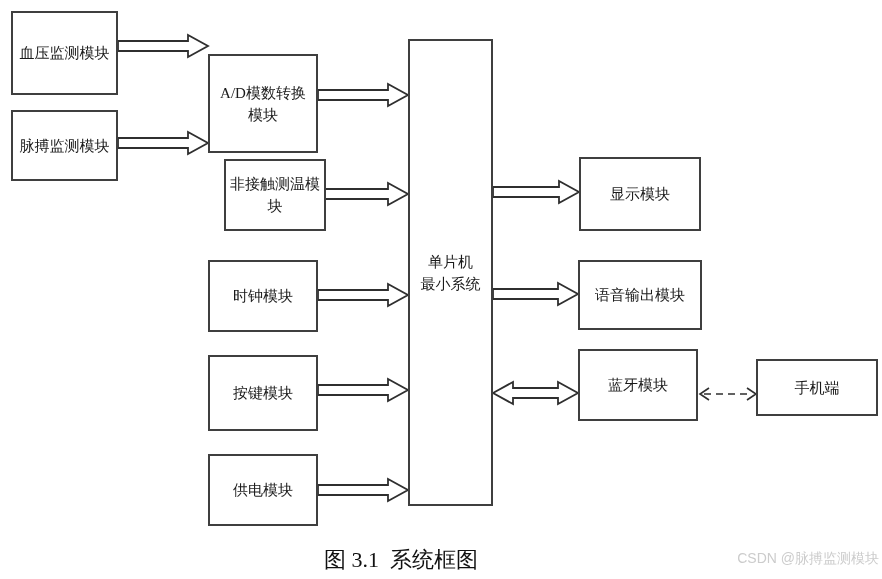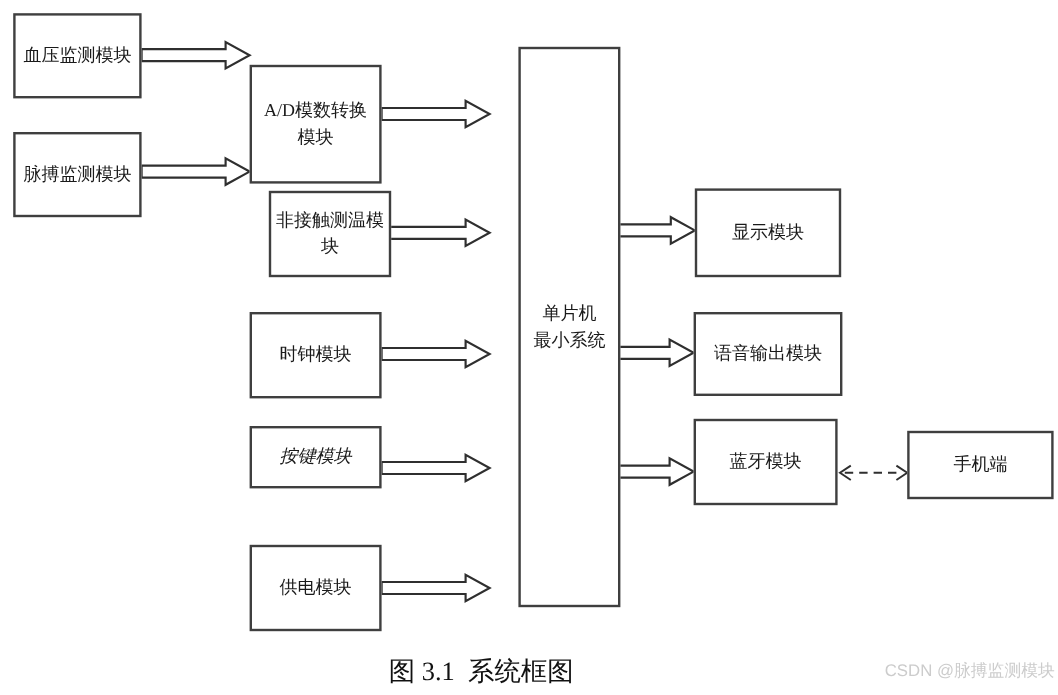--- a/index.html
+++ b/index.html
@@ -24,21 +24,21 @@
     display: flex;
     align-items: center;
     justify-content: center;
     text-align: center;
     color: #1a1a1a;
     font-size: 15px;
     line-height: 22px;
     padding: 2px 3px;
   }
   .node .lbl { display: block; width: 100%; }
-  .mcu-node { flex-direction: column; margin-left: 24px; }
+  .mcu-node { flex-direction: column; }
   .caption {
     position: absolute;
     left: 320px;
     top: 545px;
     width: 162px;
     text-align: center;
     font-size: 22px;
     color: #111111;
     white-space: pre;
   }
@@ -67,41 +67,41 @@
     <polygon points="493,187 559,187 559,181 579,192 559,203 559,197 493,197"></polygon>
     <polygon points="493,289 558,289 558,283 578,294 558,305 558,299 493,299"></polygon>
     <polygon points="493,393 513,382 513,388 558,388 558,382 578,393 558,404 558,398 513,398 513,404"></polygon>
     <g fill="none" stroke="#2f2f2f" stroke-width="1.6">
       <line x1="704" y1="394" x2="752" y2="394" stroke-dasharray="7 5"></line>
       <polyline points="709,388 700,394 709,400"></polyline>
       <polyline points="747,388 756,394 747,400"></polyline>
     </g>
   </svg>
 
-  <div class="node" style="left:11px; top:11px; width:107px; height:71px;justify-content:center;">
+  <div class="node" style="left:11px; top:11px; width:107px; height:84px;justify-content:center;">
     <span class="lbl">血压监测模块</span>
   </div>
 
   <div class="node" style="left:11px; top:110px; width:107px; height:71px;">
     <span class="lbl">脉搏监测模块</span>
   </div>
 
   <div class="node" style="left:208px; top:54px; width:110px; height:99px;">
     <span class="lbl">A/D模数转换模块</span>
   </div>
 
   <div class="node" style="left:224px; top:159px; width:102px; height:72px;">
     <span class="lbl">非接触测温模块</span>
   </div>
 
   <div class="node" style="left:208px; top:260px; width:110px; height:72px;">
     <span class="lbl">时钟模块</span>
   </div>
 
-  <div class="node" style="left:208px; top:355px; width:110px; height:52px;font-style:italic;">
+  <div class="node" style="left:208px; top:355px; width:110px; height:76px;">
     <span class="lbl">按键模块</span>
   </div>
 
   <div class="node" style="left:208px; top:454px; width:110px; height:72px;">
     <span class="lbl">供电模块</span>
   </div>
 
   <div class="node mcu-node" style="left:408px; top:39px; width:85px; height:467px;">
     <span class="lbl">单片机</span>
     <span class="lbl">最小系统</span>

